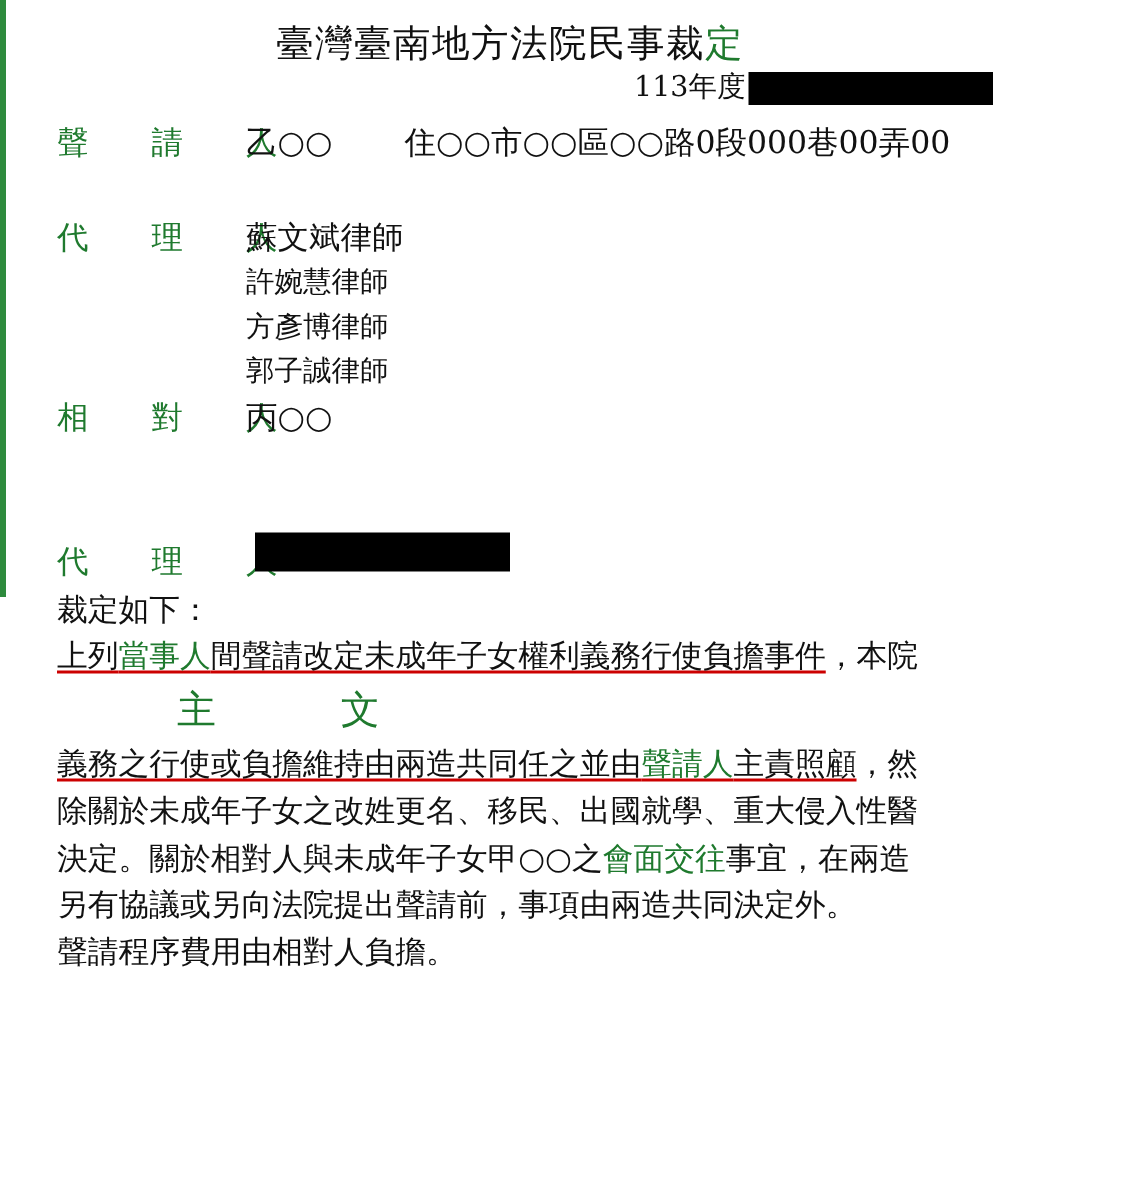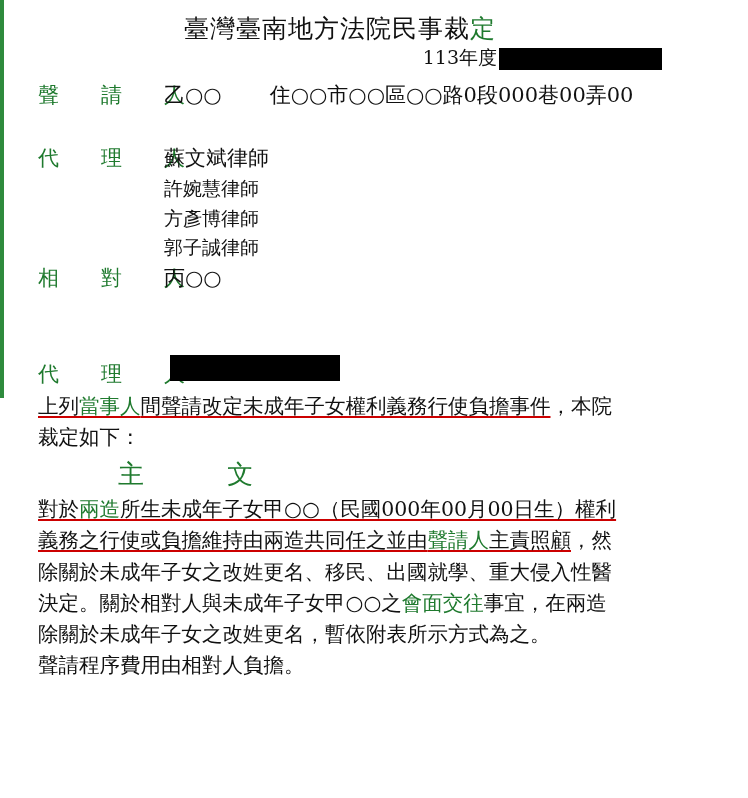--- a/index.html
+++ b/index.html
@@ -147,26 +147,25 @@
 
     <div class="spacer-lg"></div>
 
     <div class="row">
       <span class="label">代　理　人</span>
       <span class="redact r-agent"></span>
     </div>
   </div>
 
   <div class="body-text">
+    <p>裁定如下：</p>
     <p><span class="u"><span>上列</span><span class="g">當事人</span><span>間聲請改定未成年子女權利義務行使負擔事件</span></span><span>，本院</span></p>
-    <p>裁定如下：</p>
 
     <div class="center-head">主　文</div>
 
-    <p><span class="u"><span>對於</span><span class="g">兩造</span><span>所生未成年子女甲○○（民國000年00月00日生）權利</span></span></p>
     <p><span class="u"><span>義務之行使或負擔維持由兩造共同任之並由</span><span class="g">聲請人</span><span>主責照顧</span></span><span>，然</span></p>
     <p>除關於未成年子女之改姓更名、移民、出國就學、重大侵入性醫</p>
     <p><span>決定。關於相對人與未成年子女甲○○之</span><span class="g">會面交往</span><span>事宜，在兩造</span></p>
-    <p>除關於未成年子女之改姓更名，暫依附表所示方式為之。</p>
+    <p>另有協議或另向法院提出聲請前，事項由兩造共同決定外。</p>
     <p>聲請程序費用由相對人負擔。</p>
   </div>
 
 </div>
 
 </body></html>

